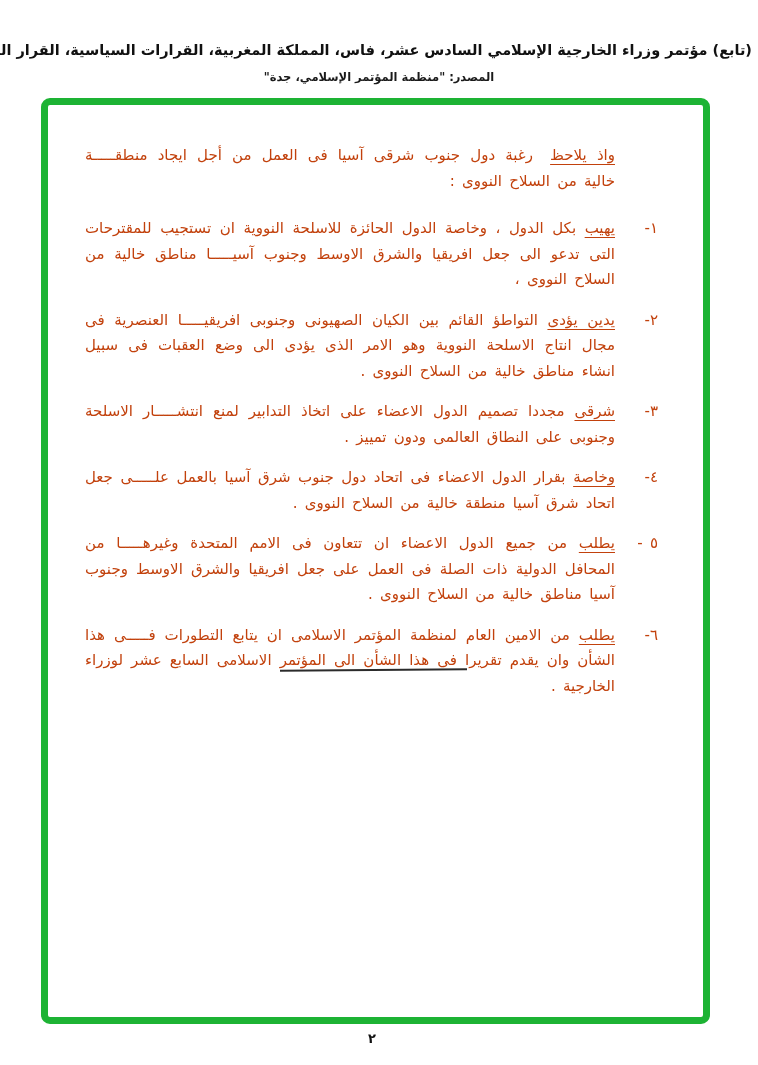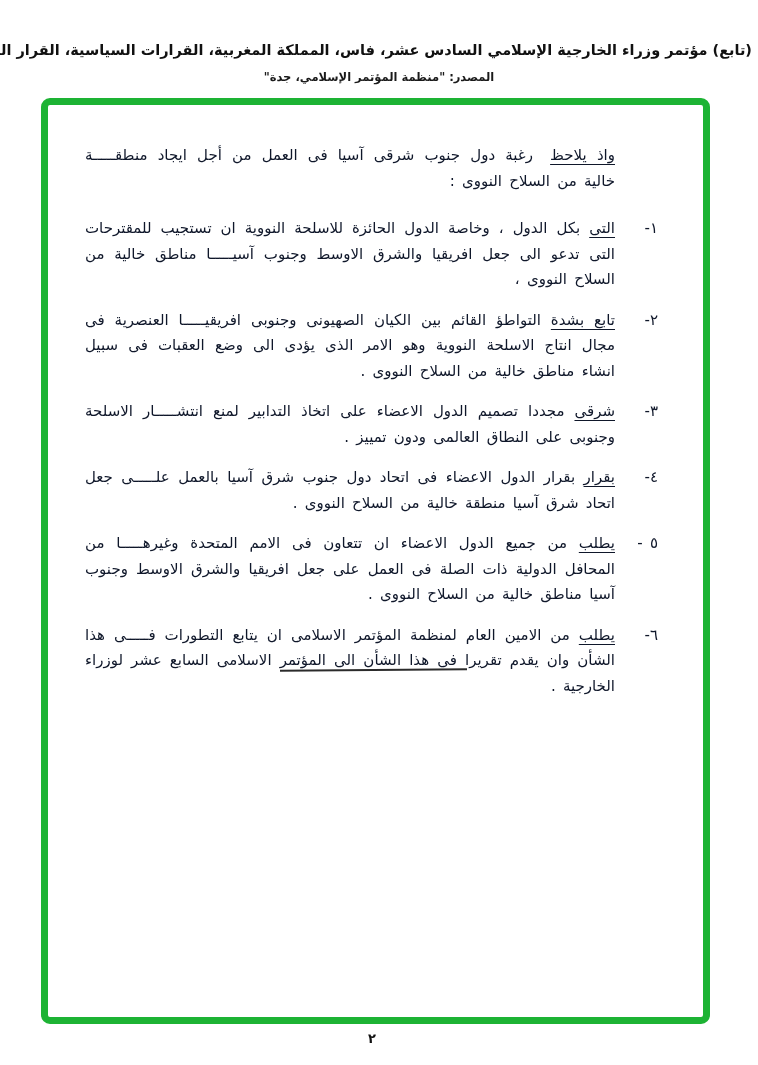--- a/index.html
+++ b/index.html
@@ -31,21 +31,21 @@
     border:7px solid #1db334;
     border-radius:9px;
     background:transparent;
   }
   
   .docbody{
     position:absolute;top:143px;left:85px;width:573px;
     direction:rtl;
     font-size:15px;line-height:25.5px;
     word-spacing:2.5px;
-    color:#0f172a;
+    color:#c2410c;
   }
   .row{display:flex;margin-bottom:15px;}
   .row.intro{margin-bottom:22px;}
   .marker{
     flex:0 0 43px;
     text-align:right;
     white-space:nowrap;
   }
   .txt{
     flex:1;
@@ -85,36 +85,36 @@
 
   <div class="docbody">
 
     <div class="row intro">
       <div class="marker"></div>
       <div class="txt"><span class="lead">واذ يلاحظ</span><span> رغبة دول جنوب شرقى آسيا فى العمل من أجل ايجاد منطقـــــة خالية من السلاح النووى :</span></div>
     </div>
 
     <div class="row">
       <div class="marker">١-</div>
-      <div class="txt"><span class="lead">التى</span><span> بكل الدول ، وخاصة الدول الحائزة للاسلحة النووية ان تستجيب للمقترحات التى تدعو الى جعل افريقيا والشرق الاوسط وجنوب آسيـــــا مناطق خالية من السلاح النووى ،</span></div>
+      <div class="txt"><span class="lead">يهيب</span><span> بكل الدول ، وخاصة الدول الحائزة للاسلحة النووية ان تستجيب للمقترحات التى تدعو الى جعل افريقيا والشرق الاوسط وجنوب آسيـــــا مناطق خالية من السلاح النووى ،</span></div>
     </div>
 
     <div class="row">
       <div class="marker">٢-</div>
-      <div class="txt"><span class="lead">تابع بشدة</span><span> التواطؤ القائم بين الكيان الصهيونى وجنوبى افريقيـــــا العنصرية فى مجال انتاج الاسلحة النووية وهو الامر الذى يؤدى الى وضع العقبات فى سبيل انشاء مناطق خالية من السلاح النووى .</span></div>
+      <div class="txt"><span class="lead">يدين يؤدى</span><span> التواطؤ القائم بين الكيان الصهيونى وجنوبى افريقيـــــا العنصرية فى مجال انتاج الاسلحة النووية وهو الامر الذى يؤدى الى وضع العقبات فى سبيل انشاء مناطق خالية من السلاح النووى .</span></div>
     </div>
 
     <div class="row">
       <div class="marker">٣-</div>
       <div class="txt"><span class="lead">شرقى</span><span> مجددا تصميم الدول الاعضاء على اتخاذ التدابير لمنع انتشـــــار الاسلحة وجنوبى على النطاق العالمى ودون تمييز .</span></div>
     </div>
 
     <div class="row">
       <div class="marker">٤-</div>
-      <div class="txt"><span class="lead">بقرار</span><span> بقرار الدول الاعضاء فى اتحاد دول جنوب شرق آسيا بالعمل علـــــى جعل اتحاد شرق آسيا منطقة خالية من السلاح النووى .</span></div>
+      <div class="txt"><span class="lead">وخاصة</span><span> بقرار الدول الاعضاء فى اتحاد دول جنوب شرق آسيا بالعمل علـــــى جعل اتحاد شرق آسيا منطقة خالية من السلاح النووى .</span></div>
     </div>
 
     <div class="row">
       <div class="marker">٥ -</div>
       <div class="txt"><span class="lead">يطلب</span><span> من جميع الدول الاعضاء ان تتعاون فى الامم المتحدة وغيرهـــــا من المحافل الدولية ذات الصلة فى العمل على جعل افريقيا والشرق الاوسط وجنوب آسيا مناطق خالية من السلاح النووى .</span></div>
     </div>
 
     <div class="row">
       <div class="marker">٦-</div>
       <div class="txt"><span class="lead">يطلب</span><span> من الامين العام لمنظمة المؤتمر الاسلامى ان يتابع التطورات فـــــى هذا الشأن وان يقدم تقريرا فى هذا الشأن الى المؤتمر الاسلامى السابع عشر لوزراء الخارجية .</span></div>

